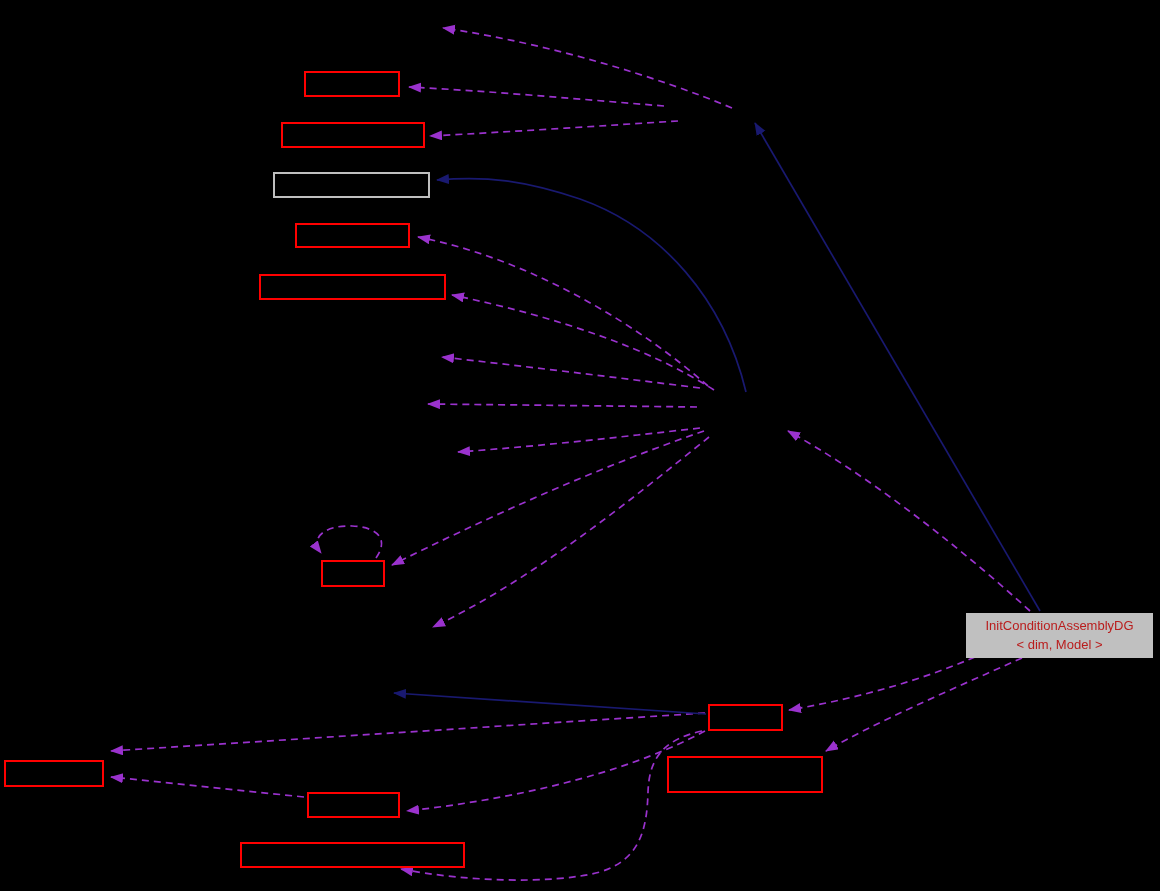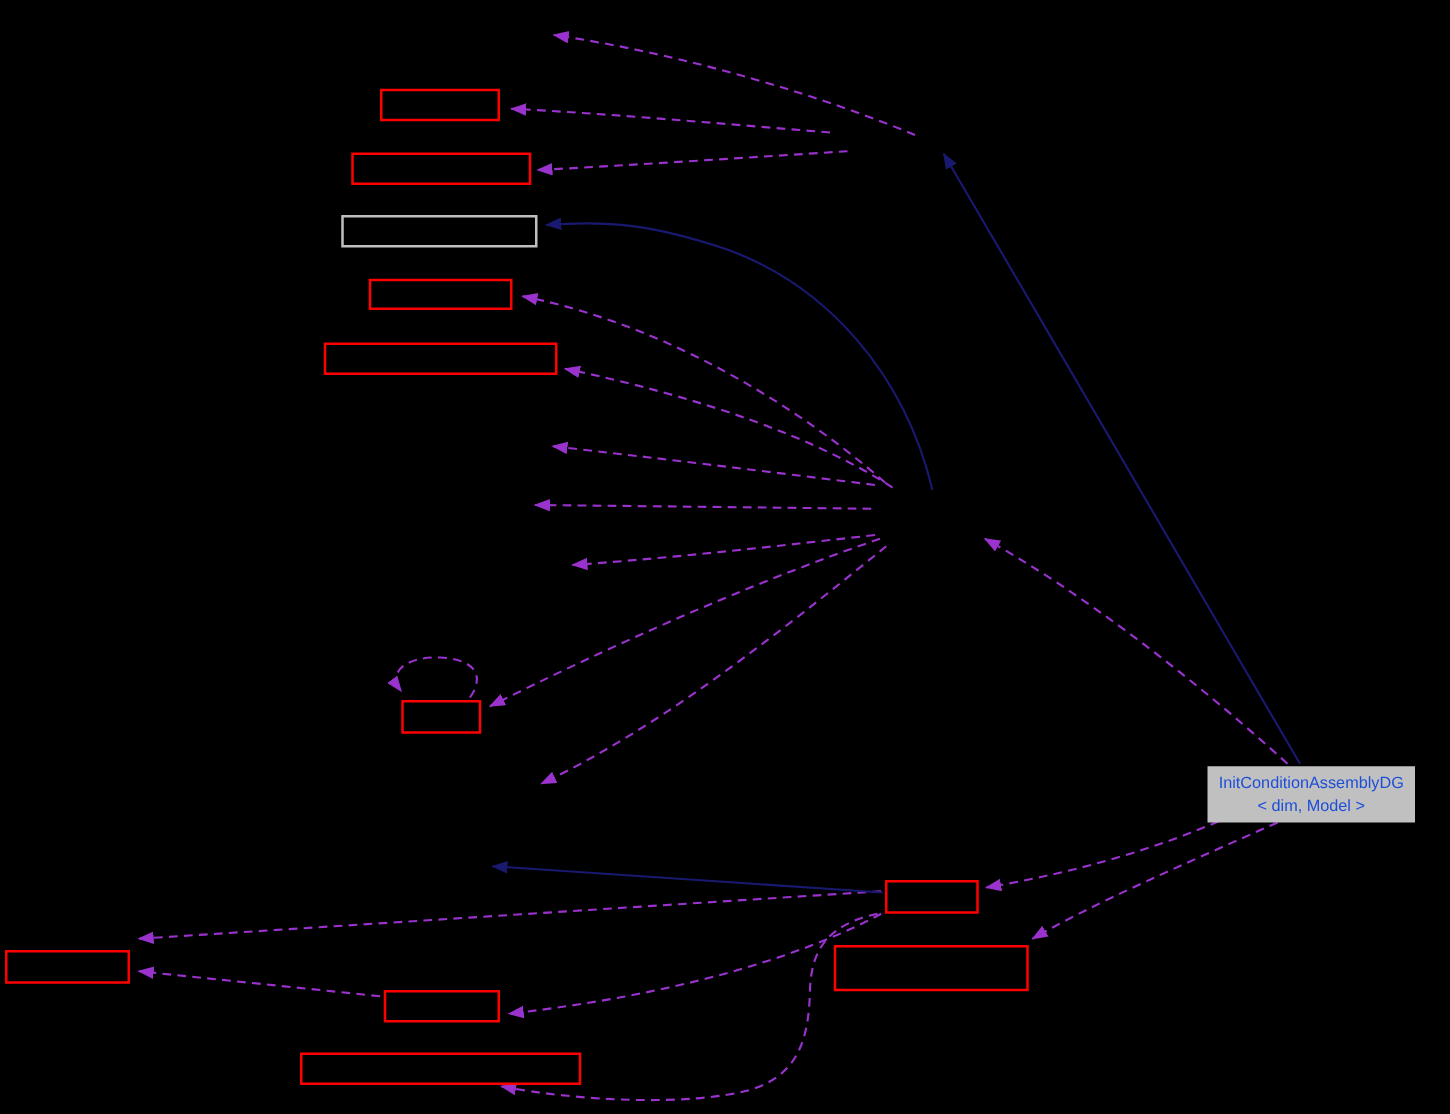--- a/index.html
+++ b/index.html
@@ -37,24 +37,24 @@
     border: 2px solid #ff0000;
     box-sizing: border-box;
   }
   .class-box.gray {
     border-color: #bfbfbf;
   }
   .main-node {
     position: absolute;
     left: 966px;
     top: 613px;
-    width: 166px;
+    width: 187px;
     height: 45px;
     background: #c0c0c0;
-    color: #1d4ed8;
+    color: #b91c1c;
     font-size: 13px;
     line-height: 1.45;
     text-align: center;
     display: flex;
     flex-direction: column;
     justify-content: center;
     box-sizing: border-box;
   }
 </style>
 </head>

